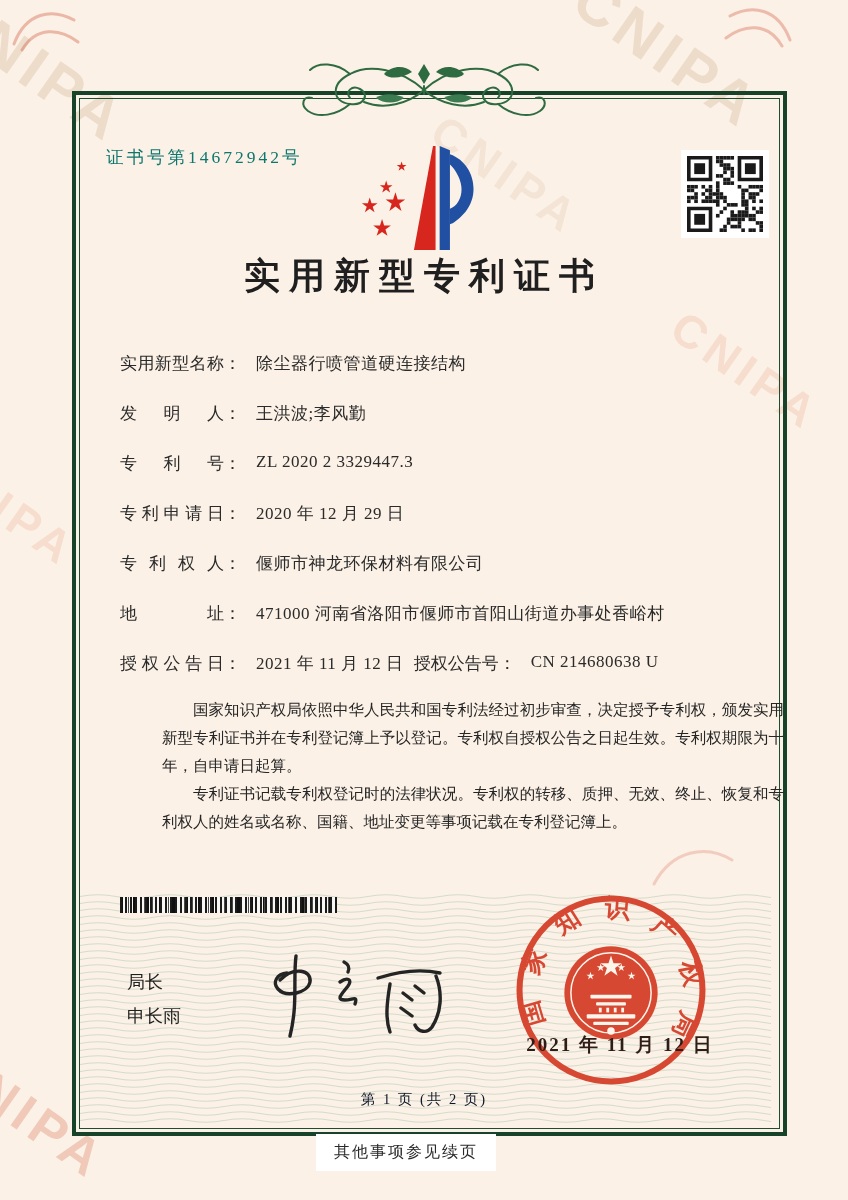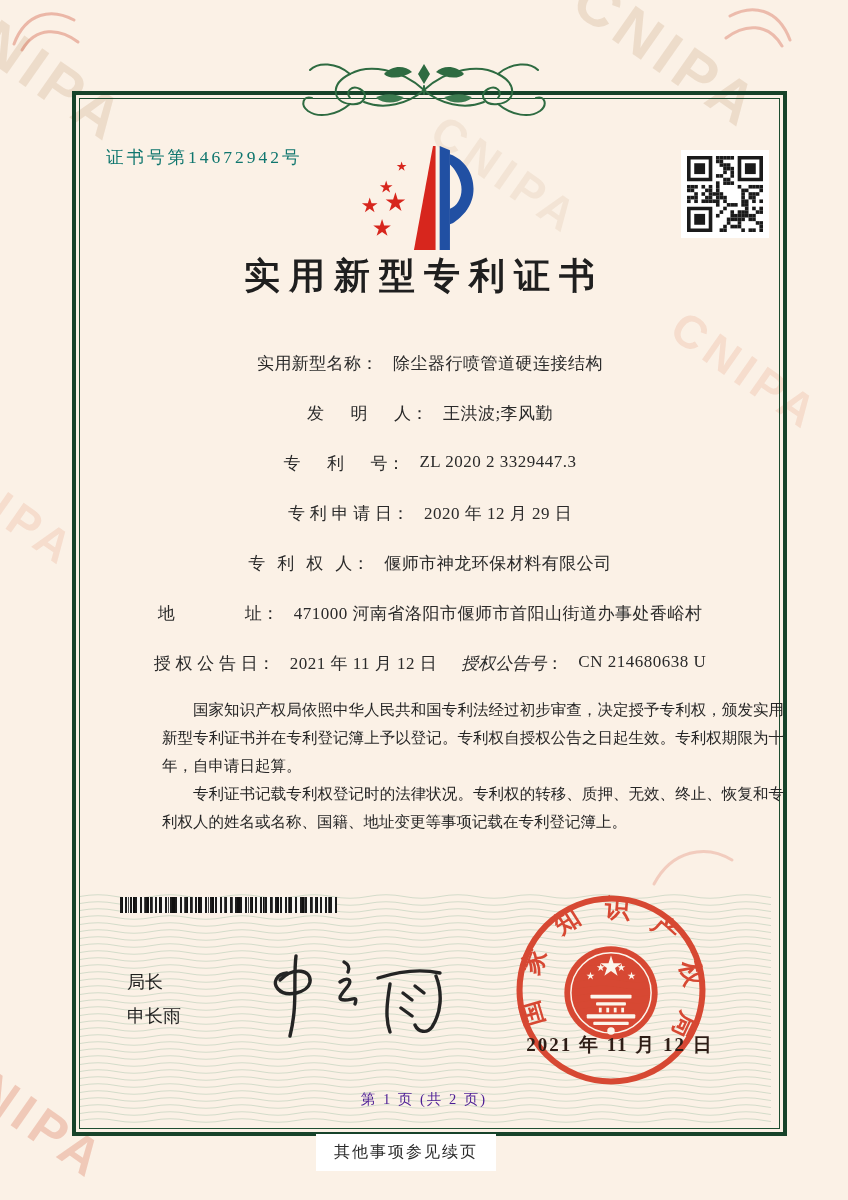--- a/index.html
+++ b/index.html
@@ -25,25 +25,25 @@
   .waves{position:absolute; left:80px; top:893px; width:691px; height:232px; z-index:1; opacity:.65;}
   
   .cert-no{position:absolute; left:106px; top:145px; font-size:17.5px; letter-spacing:3px; color:#0f766e; z-index:2;}
   .logo{position:absolute; left:354px; top:144px; z-index:2;}
   .qr{position:absolute; left:681px; top:150px; width:88px; height:88px; background:#fff;
       display:flex; align-items:center; justify-content:center; z-index:2;}
   .title{position:absolute; left:0; top:252px; width:100%; text-align:center;
          font-size:36px; font-weight:700; letter-spacing:9px; color:#1f1f1f; z-index:2;}
   
   .fields{position:absolute; left:120px; top:352px; width:620px; z-index:2; font-size:17px; color:#2a2a2a;}
-  .frow{height:50px; display:flex; align-items:flex-start; white-space:nowrap;justify-content:center;}
+  .frow{height:50px; display:flex; align-items:flex-start; white-space:nowrap;}
   .flabel{display:inline-block; width:104px; text-align:justify; text-align-last:justify;}
   .fcolon{display:inline-block; width:16px;}
   .fvalue{margin-left:16px; letter-spacing:.5px;}
-  .grant-label{display:inline-block; margin-left:24px;font-style:italic;}
+  .grant-label{display:inline-block; margin-left:10px;}
   
   .body-text{position:absolute; left:118px; top:696px; width:622px; z-index:2;
              font-size:15.5px; line-height:28px; text-align:justify; color:#262626;margin-left:44px;}
   .body-text p{margin:0; text-indent:2em;}
   
   .barcode{position:absolute; left:120px; top:897px; width:217px; height:16px; z-index:2;
     background-color:#f7f6f2;
     background-image:
       repeating-linear-gradient(90deg,#1b1b1b 0 2px,transparent 2px 5px),
       repeating-linear-gradient(90deg,#4a4a4a 0 1px,transparent 1px 8px),
@@ -51,21 +51,21 @@
   
   .signer-title{position:absolute; left:127px; top:970px; font-size:18px; z-index:2; color:#1e1e1e;}
   .signer-name{position:absolute; left:127px; top:1004px; font-size:18px; z-index:2; color:#1e1e1e;}
   .signature{position:absolute; left:252px; top:948px; z-index:2;}
   
   .seal{position:absolute; left:513px; top:892px; z-index:3; opacity:.95;}
   .seal-date{position:absolute; left:520px; top:1032px; width:200px; text-align:center; z-index:4;
              font-size:19px; font-weight:700; letter-spacing:2px; color:#2e1d16;}
   
   .page-number{position:absolute; left:0; top:1090px; width:848px; text-align:center;
-               font-size:14.5px; letter-spacing:2px; color:#4c1d95; z-index:2;}
+               font-size:14.5px; letter-spacing:2px; color:#0f172a; z-index:2;}
   .continuation{position:absolute; left:406px; top:1134px; transform:translateX(-50%);
                 background:#ffffff; padding:8px 18px; font-size:16px; letter-spacing:2px;
                 color:#2a2a2a; z-index:2;text-align:center;}
 </style>
 </head>
 <body>
 
 <div class="page">
 
   <div class="wm tan" style="left:-34px; top:-22px; font-size:60px; transform:rotate(35deg);">CNIPA</div>

